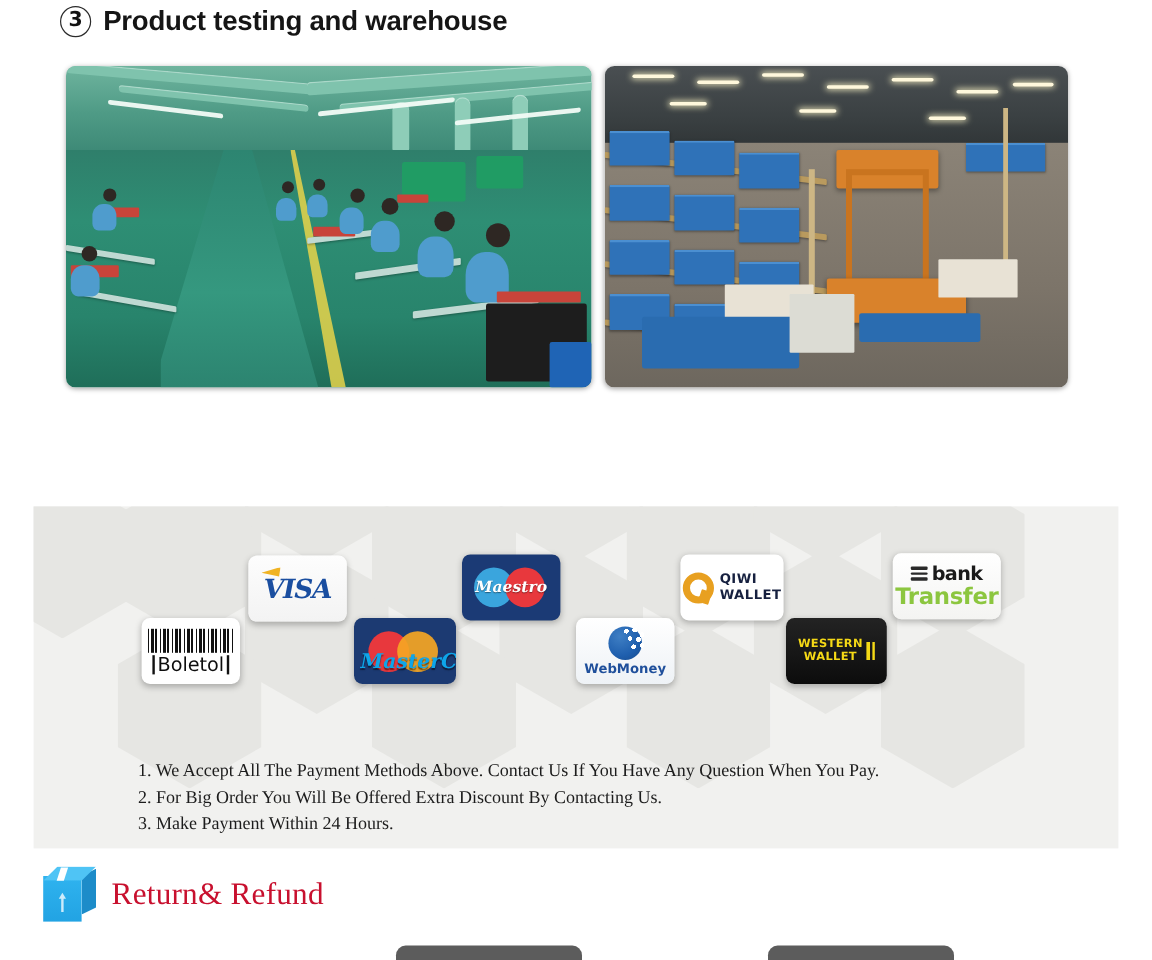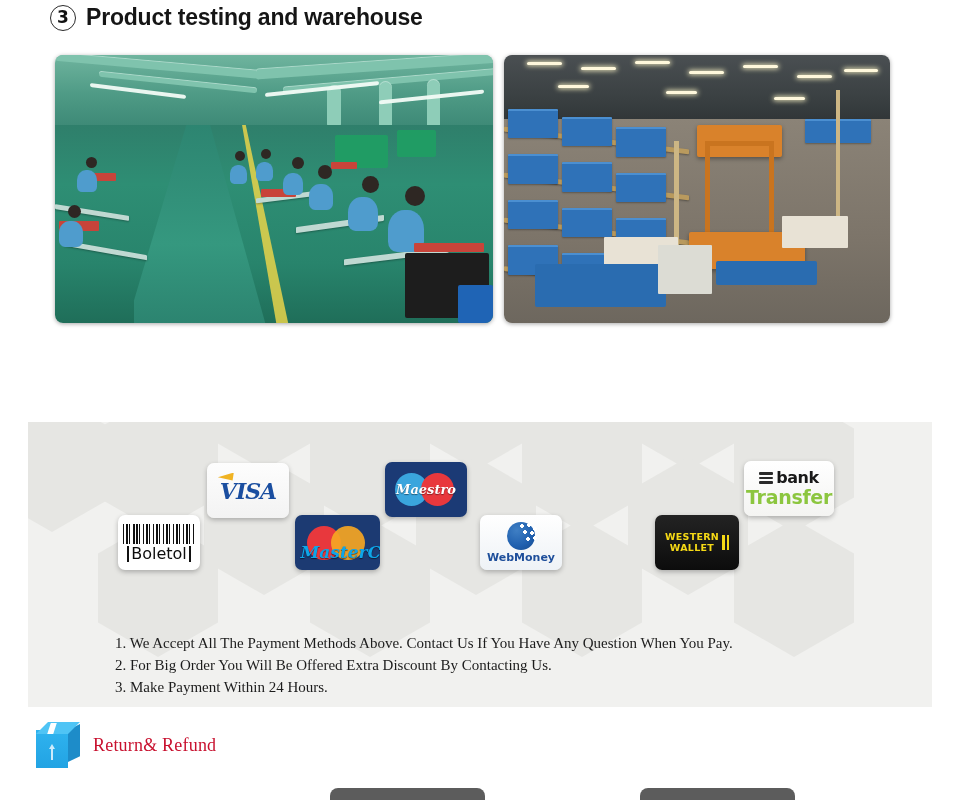--- a/index.html
+++ b/index.html
@@ -187,21 +187,21 @@
   .box-side { position:absolute; left:32px; top:2px; width:12px; height:38px;
     background:#1d8cc9; clip-path:polygon(0% 6px, 100% 0%, 100% 85%, 0% 100%); }
   .box-top { position:absolute; left:0; top:0; width:44px; height:12px;
     background:#4fc4f5; clip-path:polygon(0% 100%, 12px 0%, 100% 0%, 32px 100%); }
   .box-flapgap { position:absolute; left:13px; top:1px; width:6px; height:11px;
     background:#ffffff; transform:skewX(-18deg); }
   .box-arrow { position:absolute; left:13px; top:22px; width:6px; height:16px; }
   .box-arrow:before { content:""; position:absolute; left:2px; top:4px; width:2px; height:12px; background:#cdebfb; }
   .box-arrow:after { content:""; position:absolute; left:0; top:0; width:0; height:0;
     border-left:3px solid transparent; border-right:3px solid transparent; border-bottom:5px solid #cdebfb; }
-  #return-title { font-family:"Liberation Serif", serif; font-size:18px; color:#c8102e;
+  #return-title { font-family:"Liberation Serif", serif; font-size:26px; color:#c8102e;
     letter-spacing:.2px; }
 
   
   .bottom-tab { position:absolute; top:788px; height:24px; background:#5c5c5c;
     border-radius:8px 8px 0 0; }
   #bottom-tab-left { left:330px; width:155px; }
   #bottom-tab-right { left:640px; width:155px; }
 </style>
 </head>
 <body>
@@ -354,20 +354,27 @@
     </div>
   </div>
 
   <div class="pay-card" id="pay-webmoney">
     <div class="wm-globe">
       <div class="wm-dots"></div>
     </div>
     <div class="wm-text">WebMoney</div>
   </div>
 
+  <div class="pay-card" id="pay-qiwi">
+    <div class="qiwi-q"></div>
+    <div class="qiwi-text">
+      <div>QIWI</div>
+      <div>WALLET</div>
+    </div>
+  </div>
 
   <div class="pay-card" id="pay-wu">
     <div class="wu-wrap">
       <div class="wu-text">
         <div>WESTERN</div>
         <div>WALLET</div>
       </div>
       <div class="wu-bars">
         <div class="wu-bar"></div>
           <div class="wu-bar"></div>

